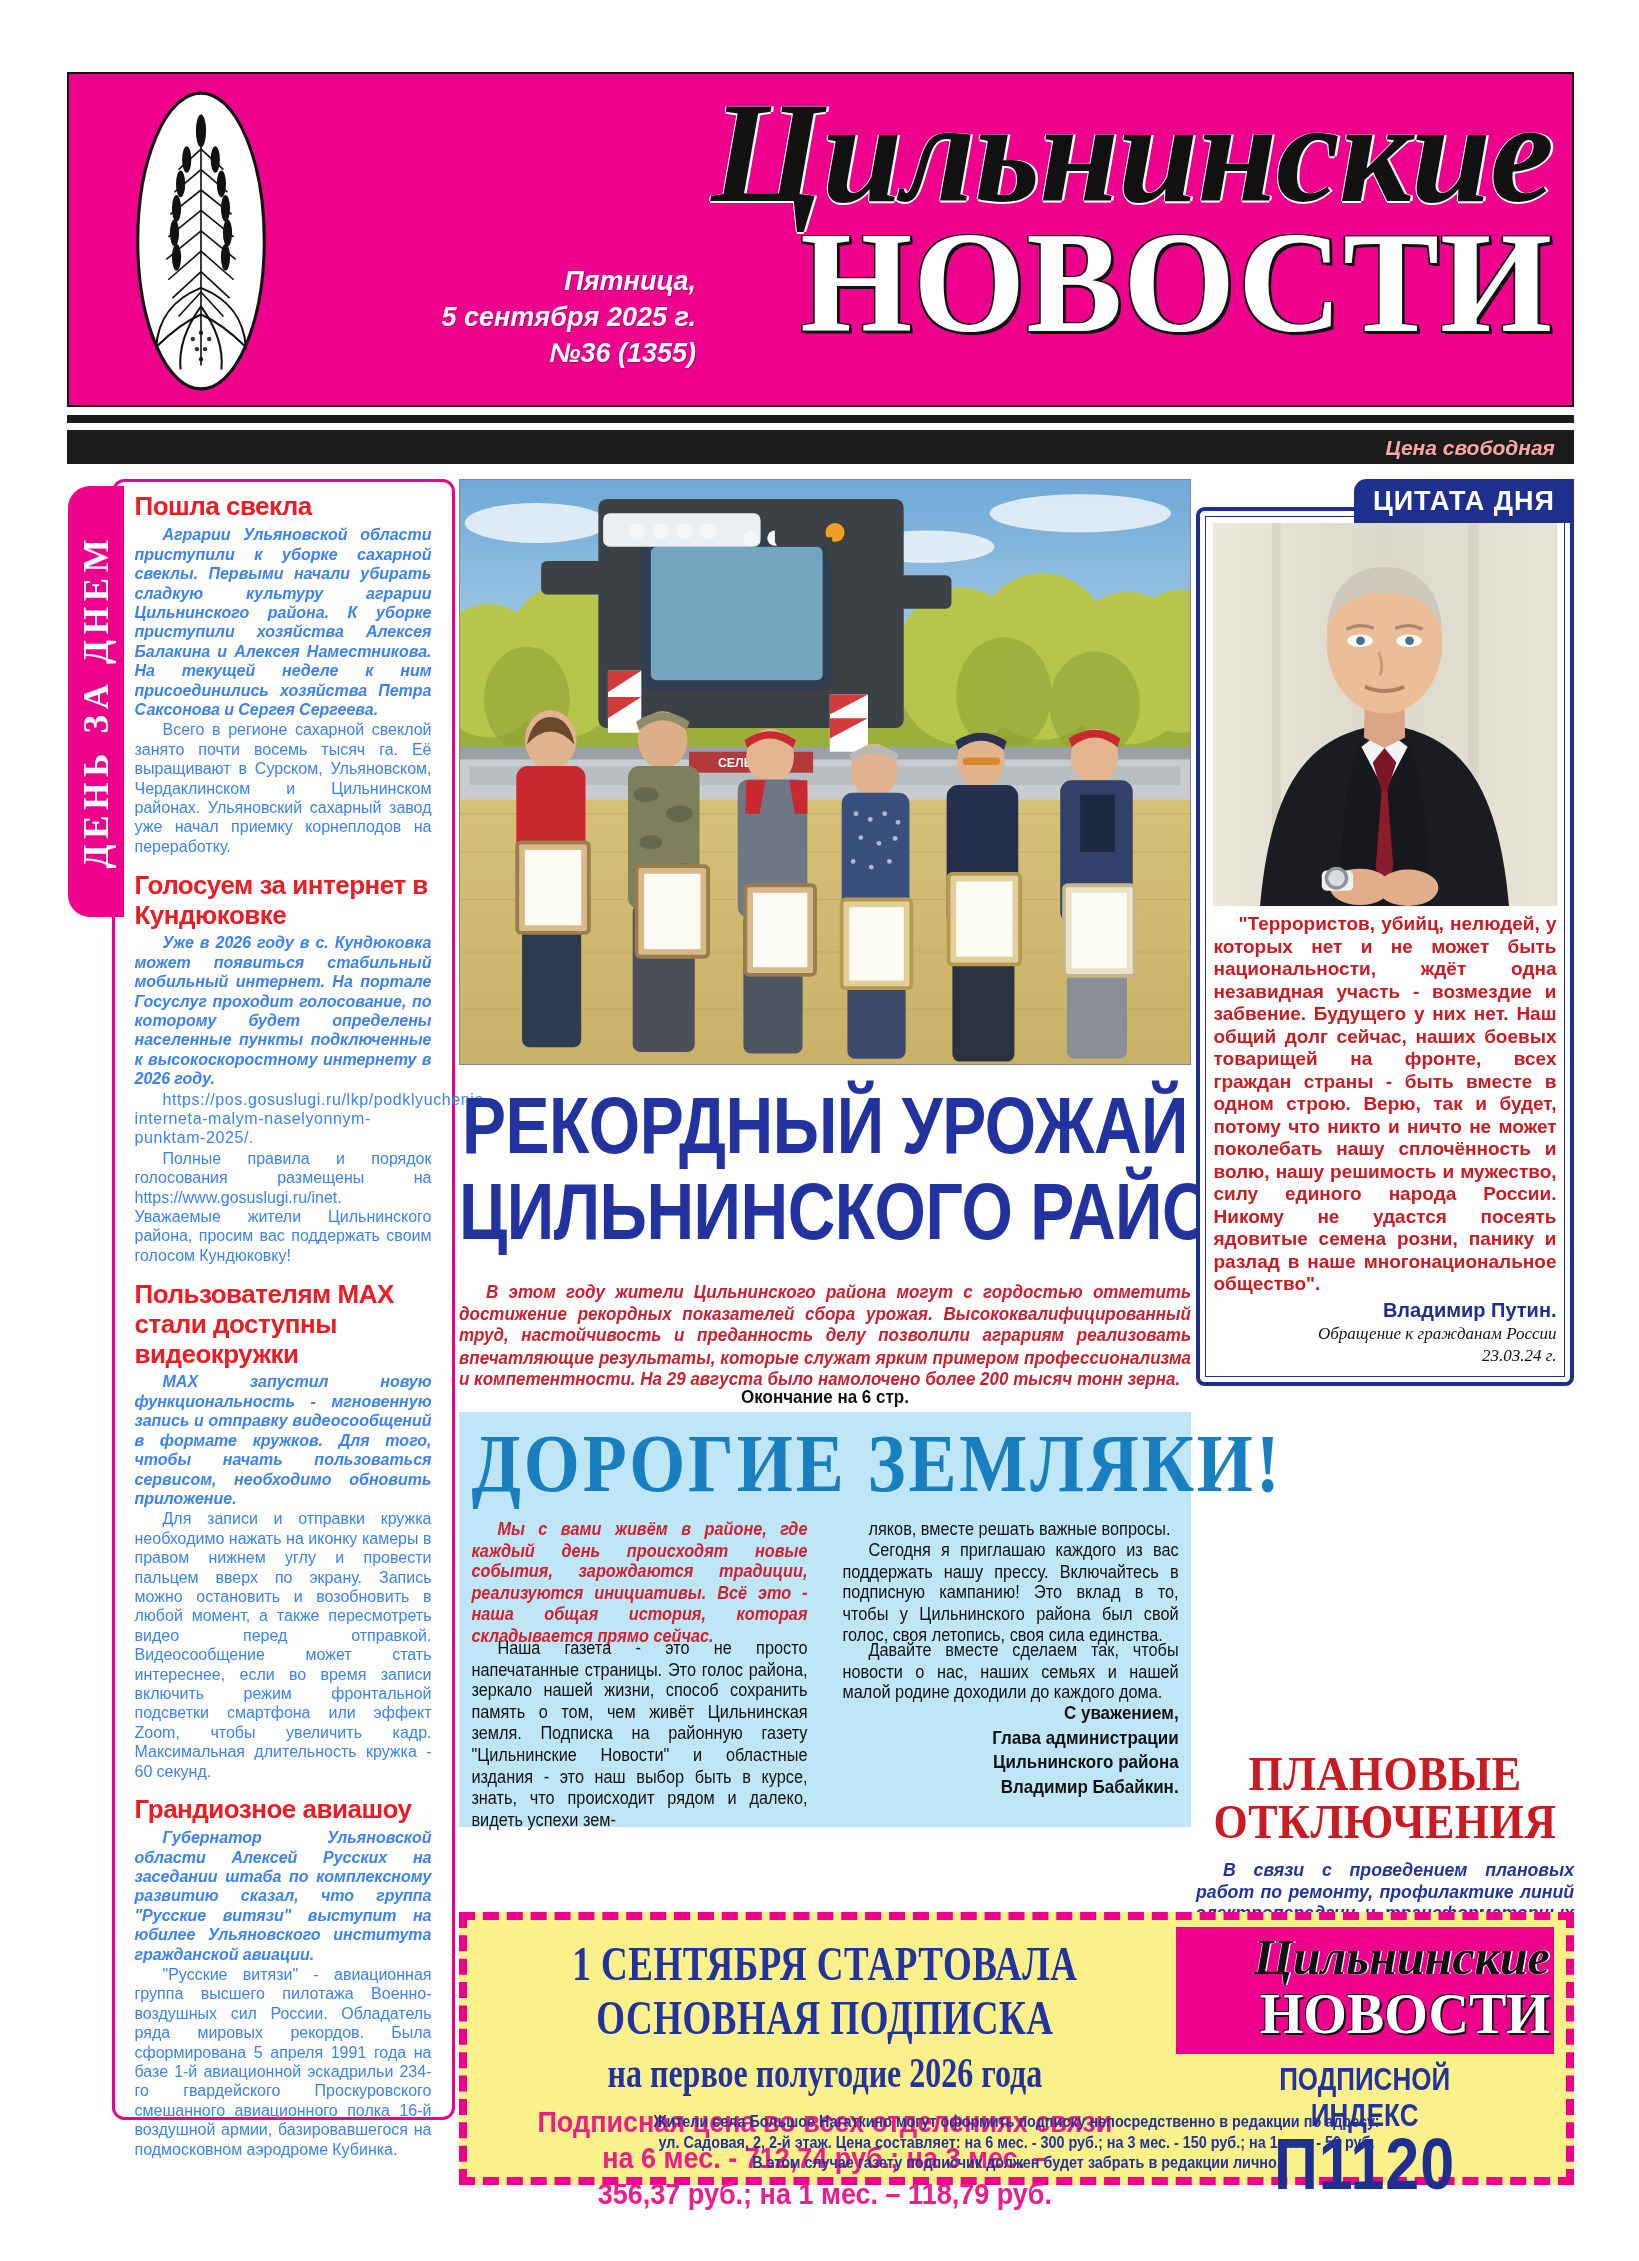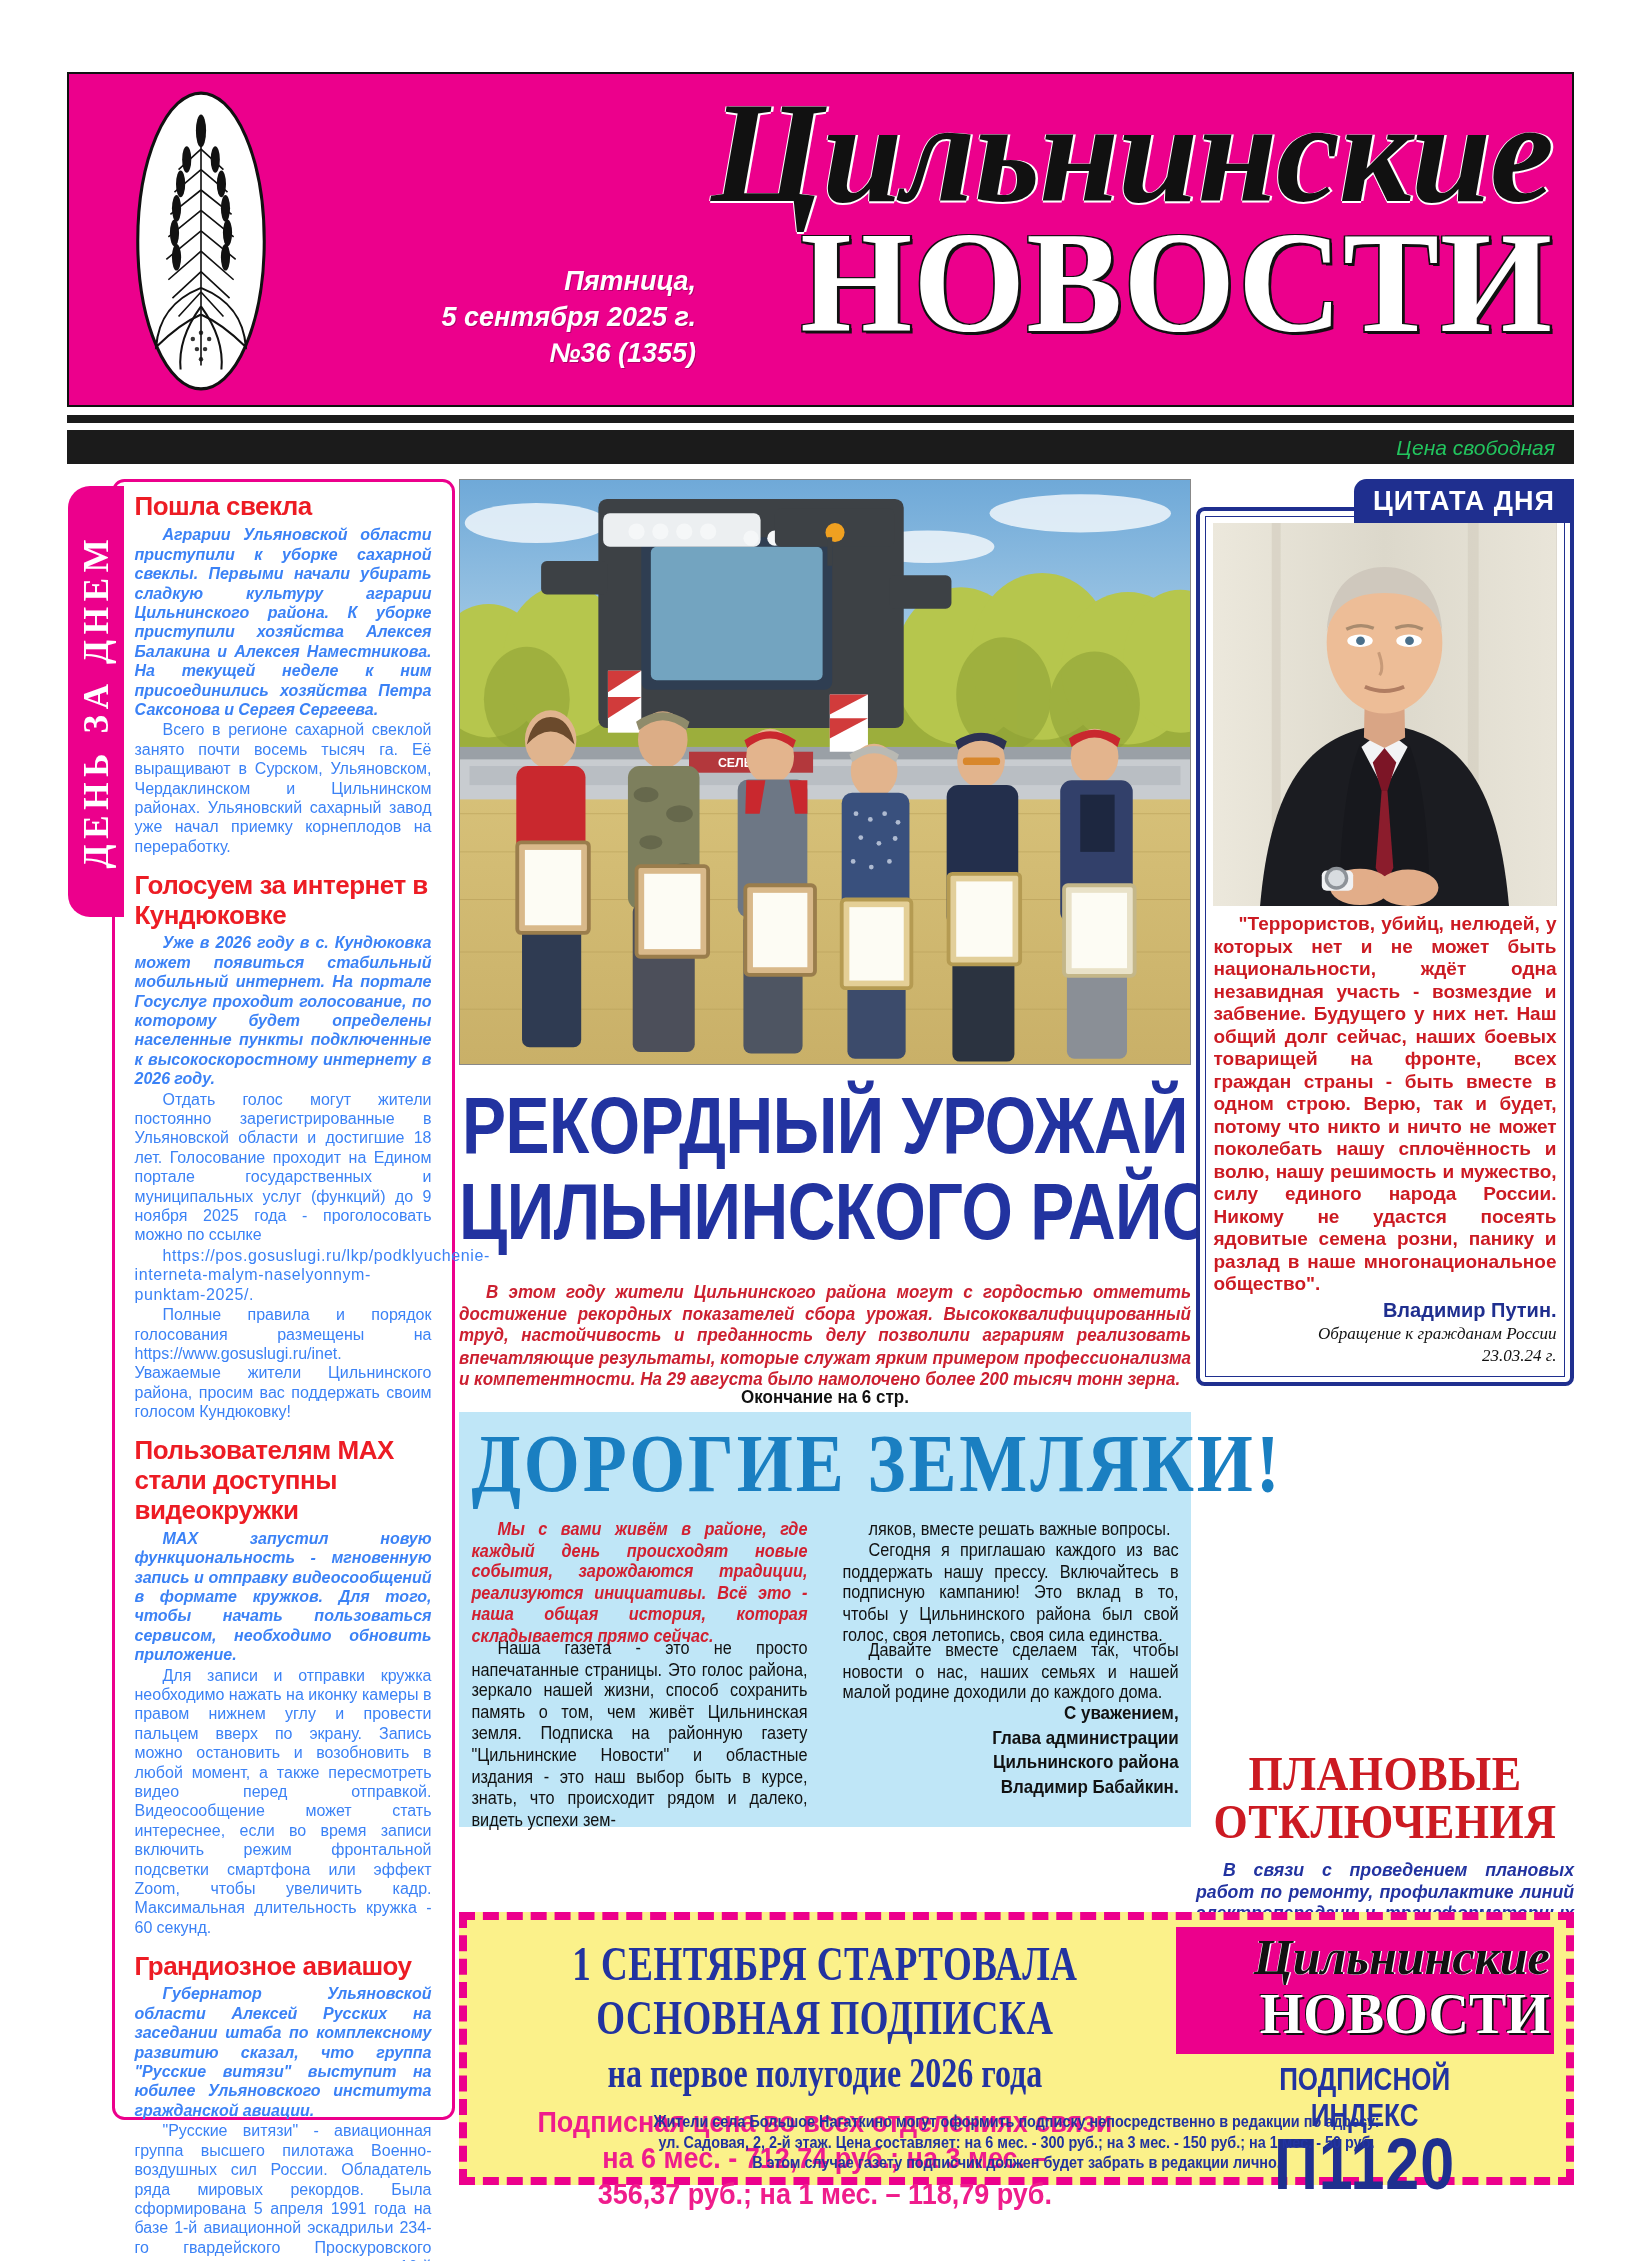--- a/index.html
+++ b/index.html
@@ -51,22 +51,22 @@
   }
   .mast-rule1{position:absolute;left:67px;top:415px;width:1507px;height:7.7px;background:#1b1b1b;}
   .mast-band{
     position:absolute;left:67px;top:430px;width:1507px;height:34px;background:#1b1b1b;
   }
   .mast-band .tag{
     position:absolute;left:96px;top:4.8px;color:#fff;
     font-weight:700;font-size:21px;line-height:25px;white-space:nowrap;
   }
   .mast-band .price{
-    position:absolute;right:19px;top:4.8px;color:#22c55e;
-    font-weight:400;font-style:italic;font-size:21px;line-height:25px;white-space:nowrap;
+    position:absolute;right:19px;top:4.8px;color:#fca5a5;
+    font-weight:700;font-style:italic;font-size:21px;line-height:25px;white-space:nowrap;
   }
 
   
   .leftcol{
     position:absolute;left:68px;top:479px;width:387px;height:1641px;
     box-sizing:border-box;
   }
   .lc-frame{
     position:absolute;left:44px;top:0;width:343px;height:1641px;
     border:3.3px solid #ec008c;border-radius:12.4px;background:#fff;box-sizing:border-box;
@@ -317,21 +317,20 @@
 
       <div>
         <div class="lc-h first">Пошла свекла</div>
         <p class="lc-p lead">Аграрии Ульяновской области приступили к уборке сахарной свеклы. Первыми начали убирать сладкую культуру аграрии Цильнинского района. К уборке приступили хозяйства Алексея Балакина и Алексея Наместникова. На текущей неделе к ним присоединились хозяйства Петра Саксонова и Сергея Сергеева.</p>
         <p class="lc-p">Всего в регионе сахарной свеклой занято почти восемь тысяч га. Её выращивают в Сурском, Ульяновском, Чердаклинском и Цильнинском районах. Ульяновский сахарный завод уже начал приемку корнеплодов на переработку.</p>
       </div>
 
       <div>
         <div class="lc-h">Голосуем за интернет в Кундюковке</div>
         <p class="lc-p lead">Уже в 2026 году в с. Кундюковка может появиться стабильный мобильный интернет. На портале Госуслуг проходит голосование, по которому будет определены населенные пункты подключенные к высокоскоростному интернету в 2026 году.</p>
-        <p class="lc-p">Отдать голос могут жители постоянно зарегистрированные в Ульяновской области и достигшие 18 лет. Голосование проходит на Едином портале государственных и муниципальных услуг (функций) до 9 ноября 2025 года - проголосовать можно по ссылке</p>
         <p class="lc-p url">https://pos.gosuslugi.ru/lkp/podklyuchenie-interneta-malym-naselyonnym-punktam-2025/.</p>
         <p class="lc-p">Полные правила и порядок голосования размещены на https://www.gosuslugi.ru/inet. Уважаемые жители Цильнинского района, просим вас поддержать своим голосом Кундюковку!</p>
       </div>
 
       <div>
         <div class="lc-h">Пользователям MAX стали доступны видеокружки</div>
         <p class="lc-p lead">MAX запустил новую функциональность - мгновенную запись и отправку видеосообщений в формате кружков. Для того, чтобы начать пользоваться сервисом, необходимо обновить приложение.</p>
         <p class="lc-p">Для записи и отправки кружка необходимо нажать на иконку камеры в правом нижнем углу и провести пальцем вверх по экрану. Запись можно остановить и возобновить в любой момент, а также пересмотреть видео перед отправкой. Видеосообщение может стать интереснее, если во время записи включить режим фронтальной подсветки смартфона или эффект Zoom, чтобы увеличить кадр. Максимальная длительность кружка - 60 секунд.</p>
       </div>
 

